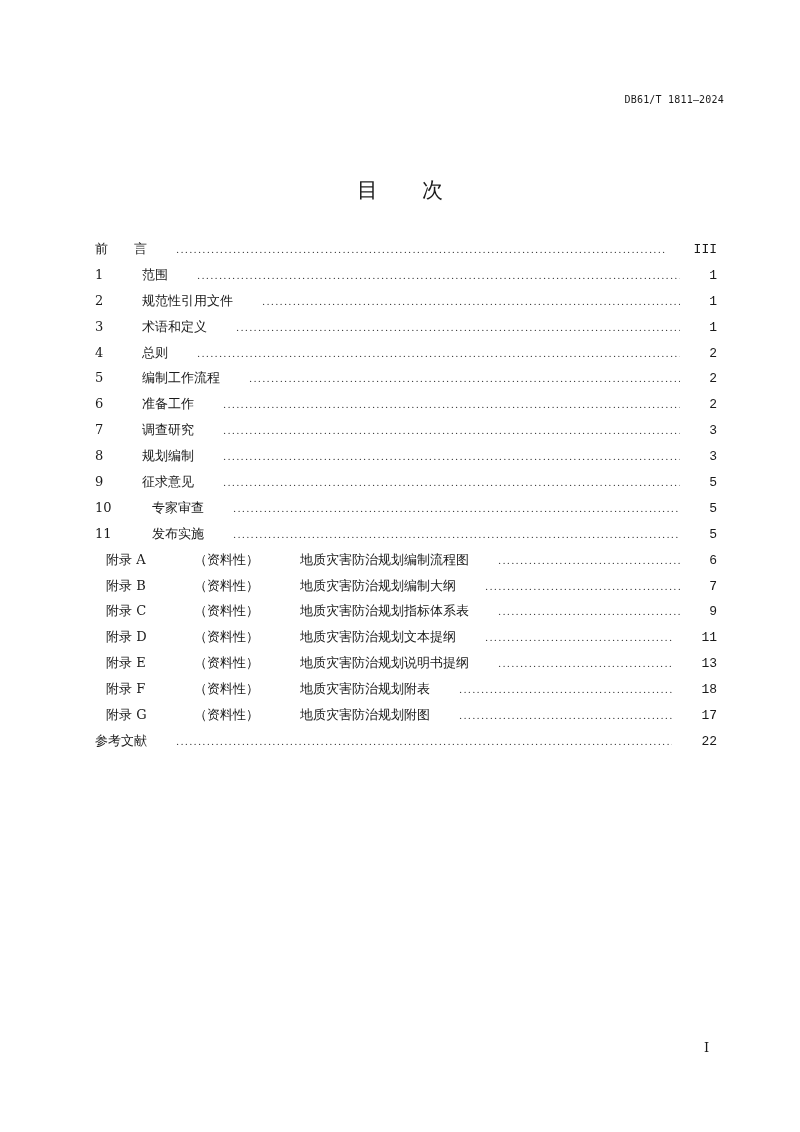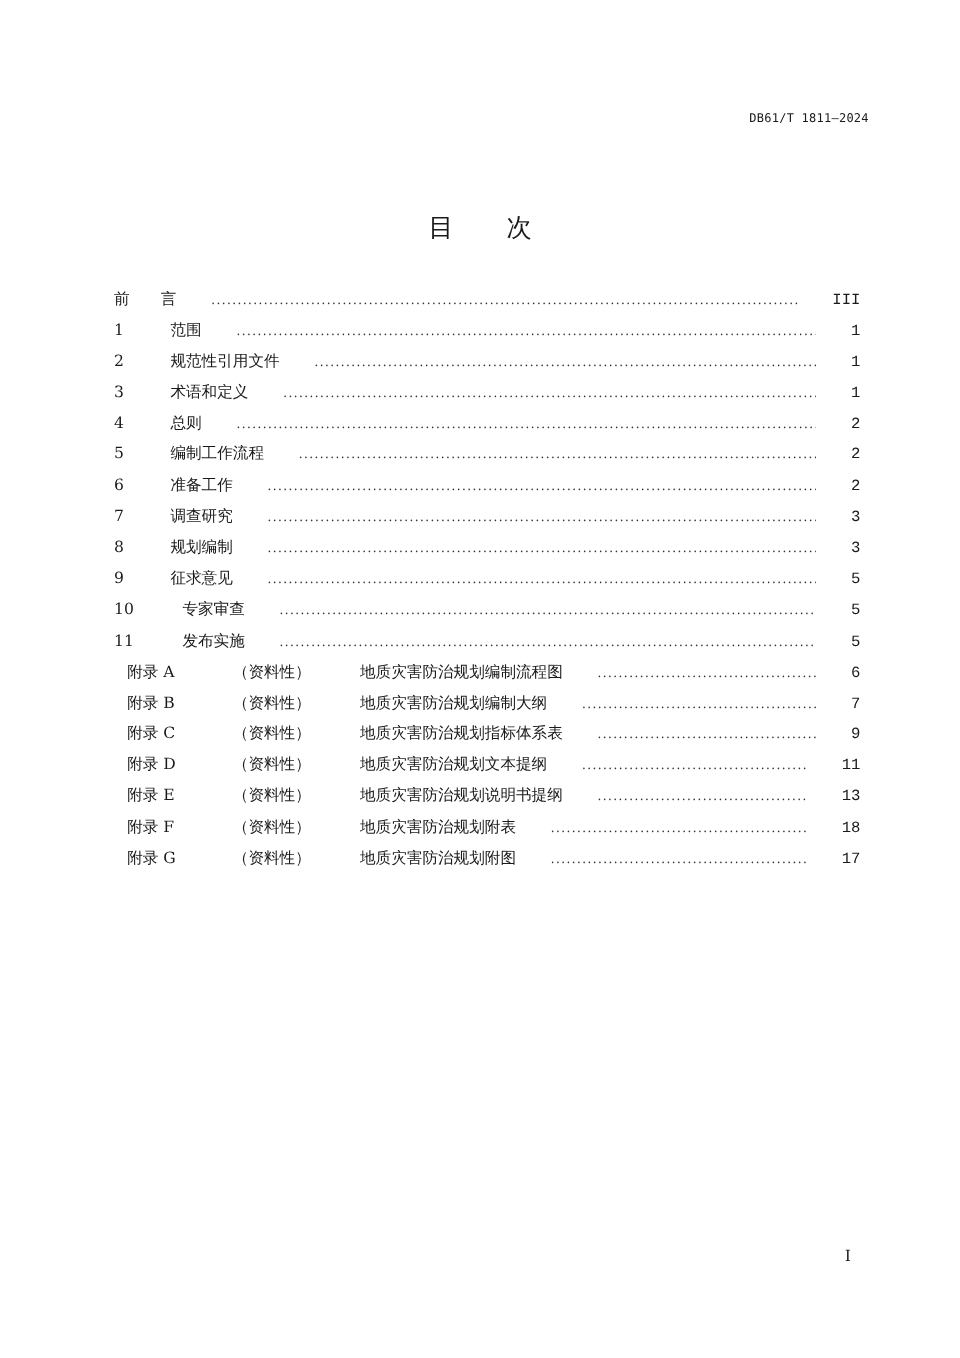--- a/index.html
+++ b/index.html
@@ -150,15 +150,20 @@
       <span class="page">18</span>
     </div>
   <div class="toc-row">
       <span class="appx-label">附录 G</span>
       <span class="appx-kind">（资料性）</span>
       <span class="lbl">地质灾害防治规划附图</span>
       <span class="dots"></span>
       <span class="page">17</span>
     </div>
 
+  <div class="toc-row">
+    <span class="lbl">参考文献</span>
+    <span class="dots"></span>
+    <span class="page">22</span>
+  </div>
 </div>
 
 <div class="foot">I</div>
 
 </body></html>

